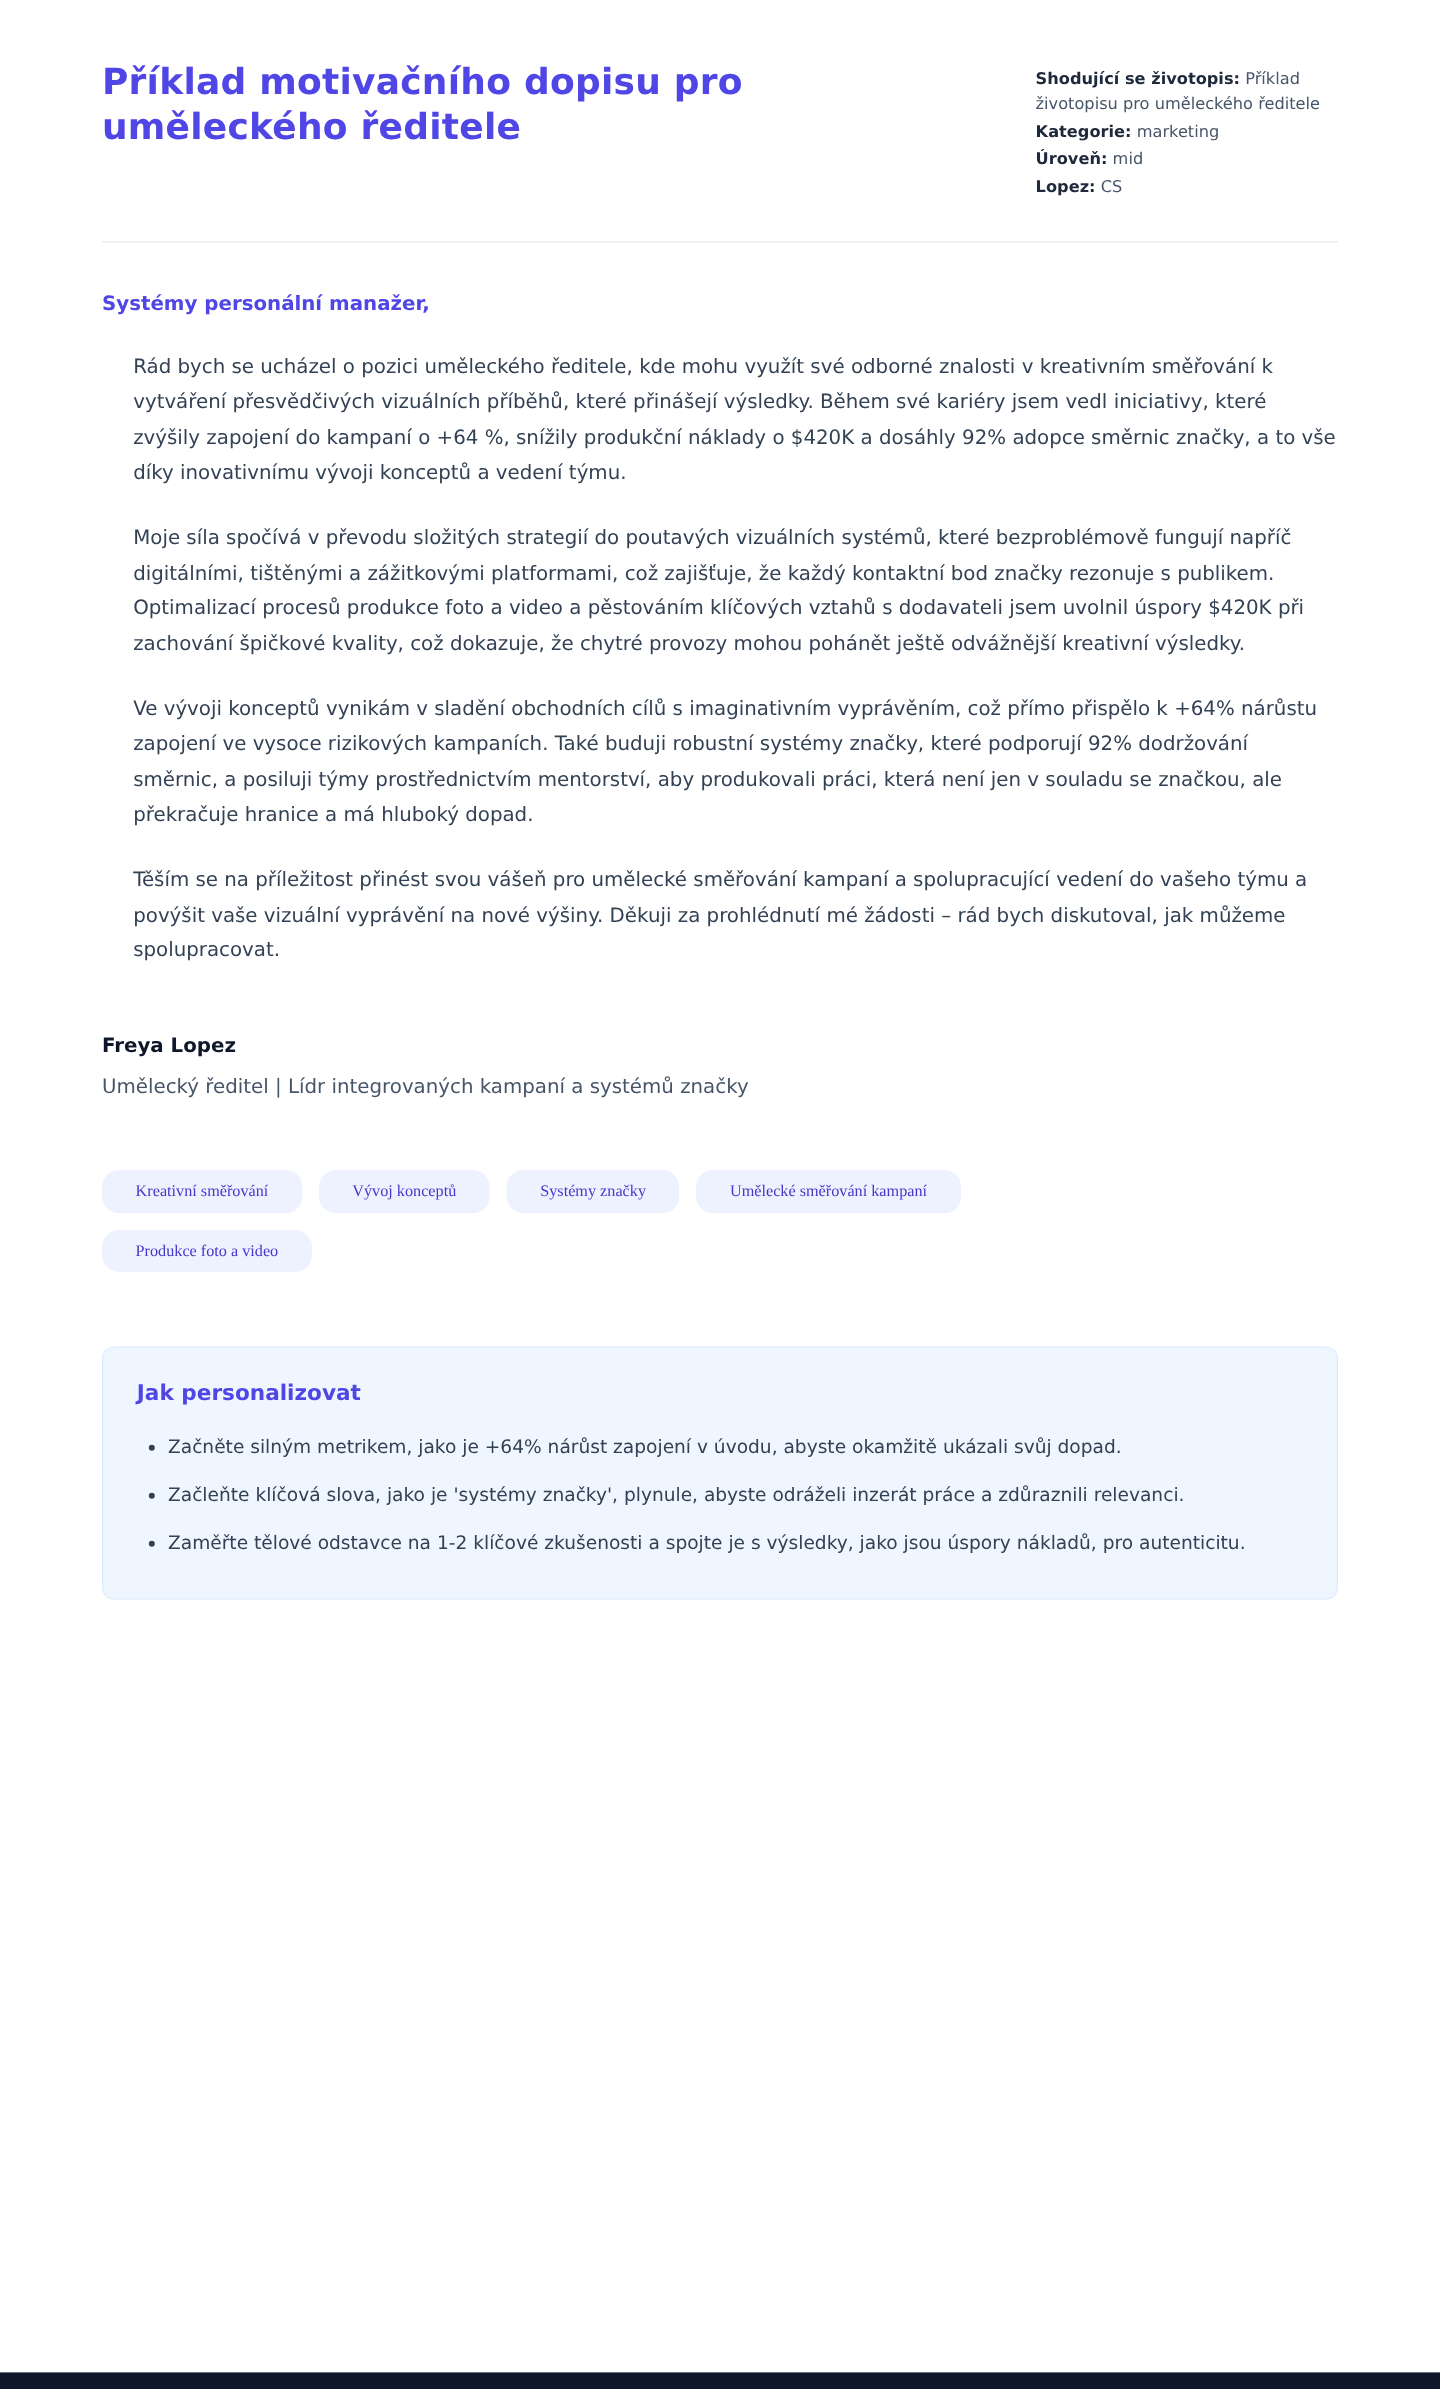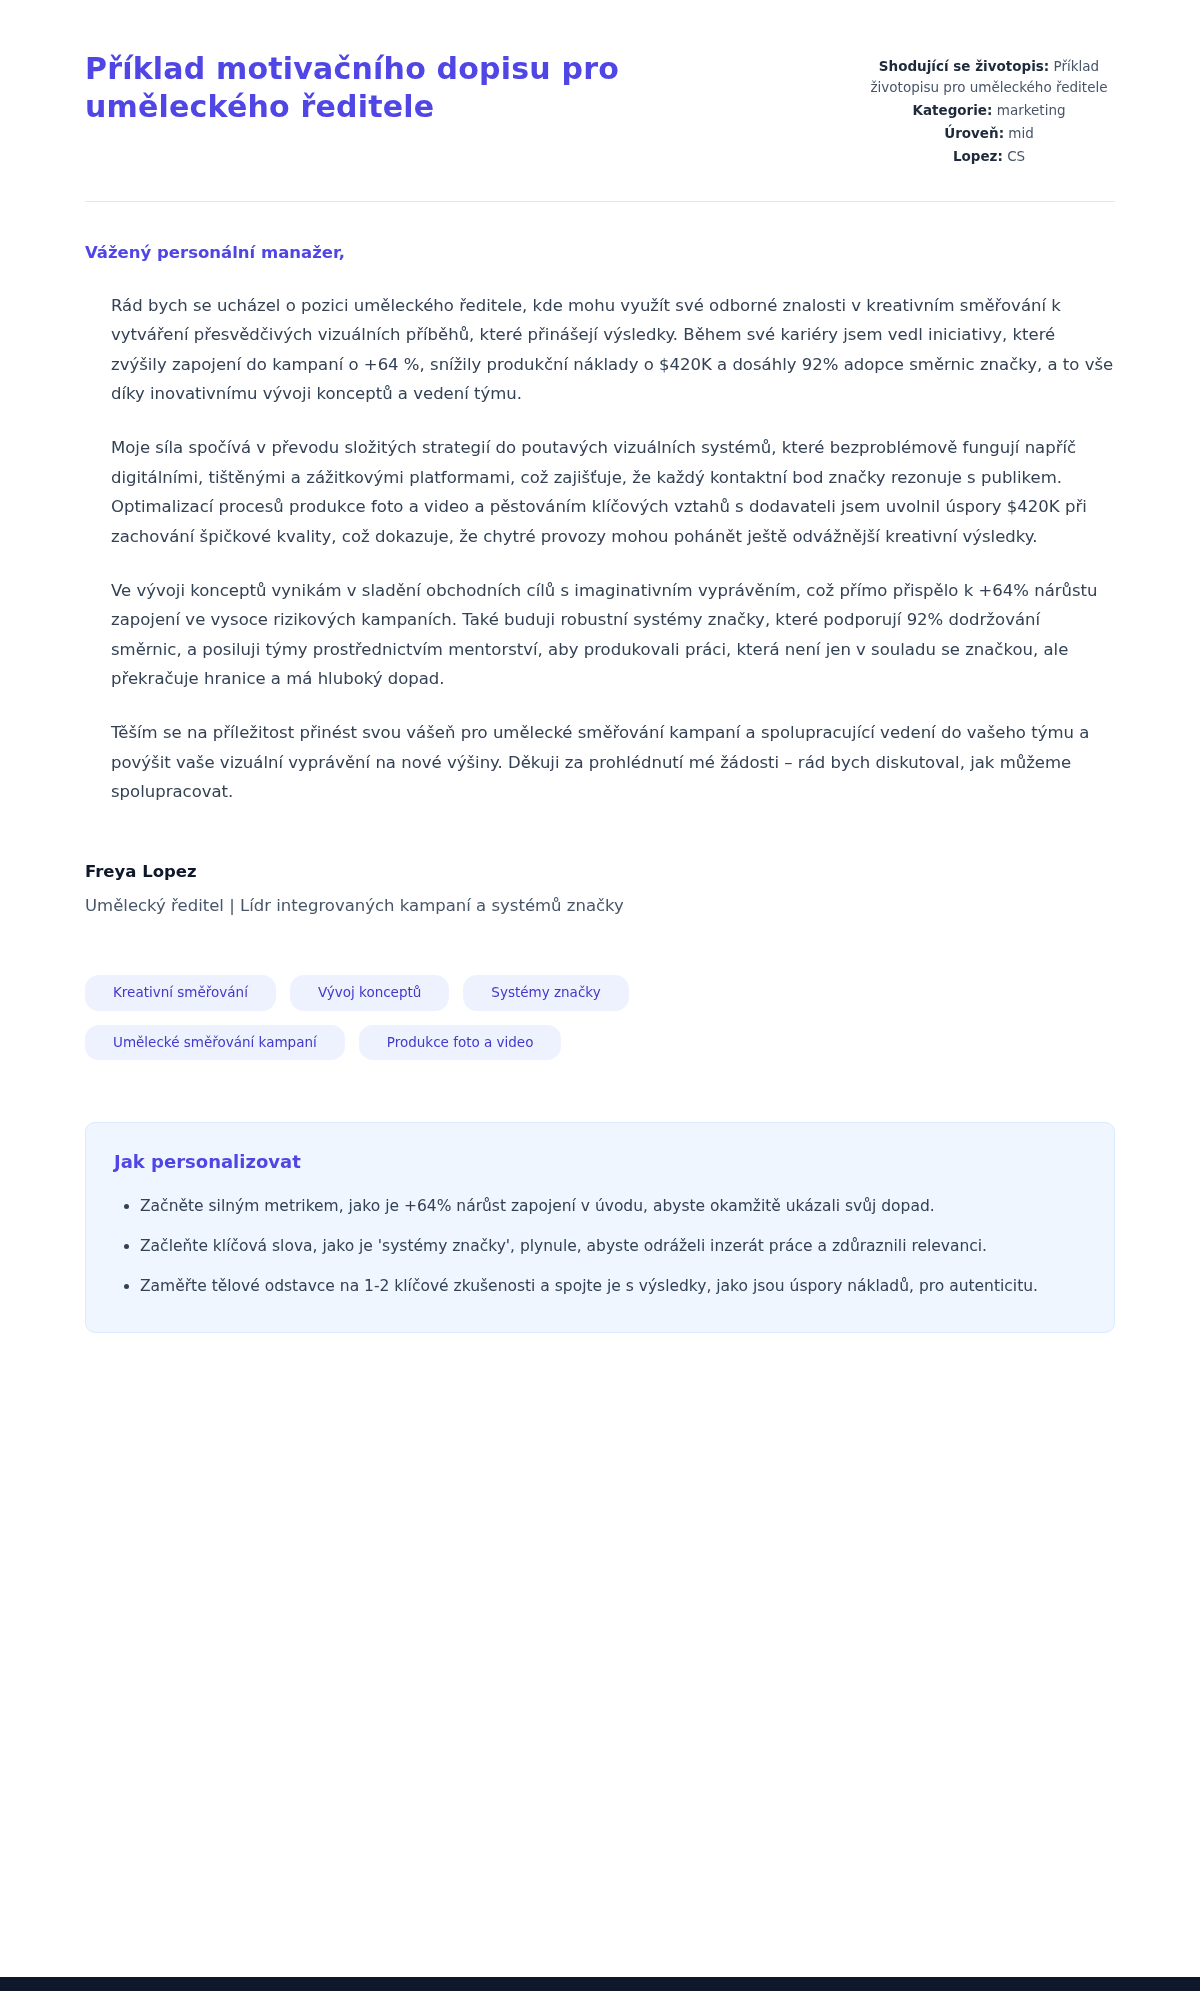--- a/index.html
+++ b/index.html
@@ -44,21 +44,21 @@
   .subtitle {
     margin-top: 12px;
     color: var(--heading-text);
     font-size: 19px;
     font-weight: 700;
     line-height: 1.5;
   }
   .header-meta {
     width: 252px;
     flex-shrink: 0;
-    text-align: center;
+    text-align: left;
     font-size: 13.5px;
     line-height: 1.55;
     color: var(--muted-text);
     padding-top: 6px;
   }
   .meta-row { margin-bottom: 2px; }
   .meta-label { font-weight: 700; color: var(--heading-text); }
   .divider {
     border: none;
     border-top: 1px solid var(--divider);
@@ -97,20 +97,21 @@
     max-width: 800px;
   }
   .tag {
     background: var(--tag-bg);
     color: var(--tag-text);
     font-size: 13.5px;
     line-height: 1;
     padding: 11px 28px;
     border-radius: 14px;
     white-space: nowrap;
+    font-family: Liberation Serif, serif;
   }
   .tips-box {
     margin-top: 62px;
     background: var(--tips-bg);
     border: 1px solid var(--tips-border);
     border-radius: 10px;
     padding: 28px 32px 32px 28px;
   }
   .tips-title {
     color: var(--accent);
@@ -157,21 +158,21 @@
       <div class="meta-row">
         <span class="meta-label">Lopez:</span>
         <span class="meta-value">CS</span>
       </div>
     </div>
   </header>
 
   <hr class="divider">
 
   <main class="letter">
-    <p class="salutation">Vážený personální manažer,</p>
+    <p class="salutation">Systémy personální manažer,</p>
     <p class="paragraph">Rád bych se ucházel o pozici uměleckého ředitele, kde mohu využít své odborné znalosti v kreativním směřování k vytváření přesvědčivých vizuálních příběhů, které přinášejí výsledky. Během své kariéry jsem vedl iniciativy, které zvýšily zapojení do kampaní o +64 %, snížily produkční náklady o $420K a dosáhly 92% adopce směrnic značky, a to vše díky inovativnímu vývoji konceptů a vedení týmu.</p>
     <p class="paragraph">Moje síla spočívá v převodu složitých strategií do poutavých vizuálních systémů, které bezproblémově fungují napříč digitálními, tištěnými a zážitkovými platformami, což zajišťuje, že každý kontaktní bod značky rezonuje s publikem. Optimalizací procesů produkce foto a video a pěstováním klíčových vztahů s dodavateli jsem uvolnil úspory $420K při zachování špičkové kvality, což dokazuje, že chytré provozy mohou pohánět ještě odvážnější kreativní výsledky.</p>
     <p class="paragraph">Ve vývoji konceptů vynikám v sladění obchodních cílů s imaginativním vyprávěním, což přímo přispělo k +64% nárůstu zapojení ve vysoce rizikových kampaních. Také buduji robustní systémy značky, které podporují 92% dodržování směrnic, a posiluji týmy prostřednictvím mentorství, aby produkovali práci, která není jen v souladu se značkou, ale překračuje hranice a má hluboký dopad.</p>
     <p class="paragraph">Těším se na příležitost přinést svou vášeň pro umělecké směřování kampaní a spolupracující vedení do vašeho týmu a povýšit vaše vizuální vyprávění na nové výšiny. Děkuji za prohlédnutí mé žádosti – rád bych diskutoval, jak můžeme spolupracovat.</p>
 
     <p class="signature-name">Freya Lopez</p>
     <p class="signature-title">Umělecký ředitel | Lídr integrovaných kampaní a systémů značky</p>
 
     <div class="tags">
       <span class="tag">Kreativní směřování</span>

